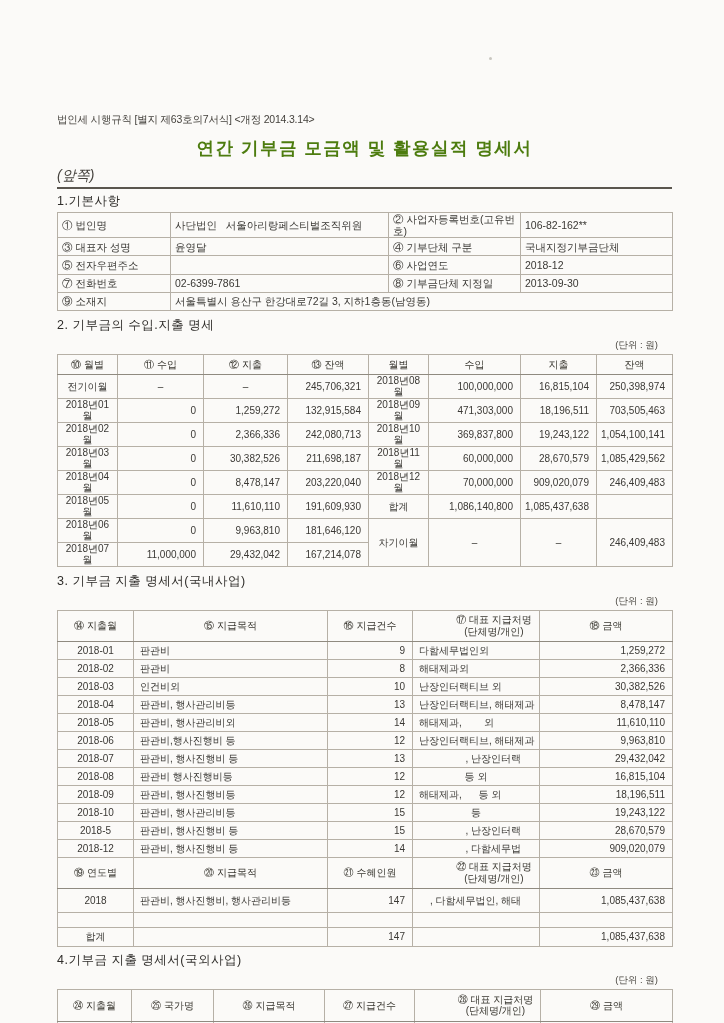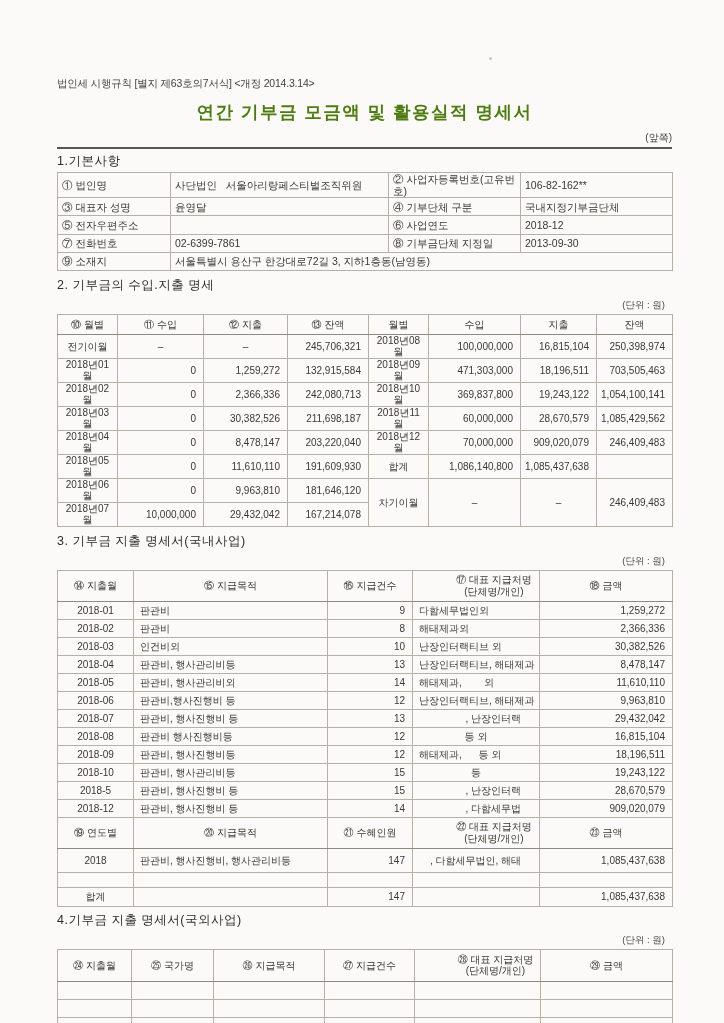--- a/index.html
+++ b/index.html
@@ -5,26 +5,26 @@
   html,body{margin:0;padding:0;}
   body{
     width:724px;height:1023px;
     background:#fbfaf8;
     font-family:"Liberation Sans",sans-serif;
     color:#3a3834;
     position:relative;
     overflow:hidden;
   }
   .page{position:absolute;left:57px;top:0;width:615px;}
-  .doc-note{padding-top:77px;font-size:10.5px;color:#45423d;letter-spacing:-0.2px;}
+  .doc-note{padding-top:113px;font-size:10.5px;color:#45423d;letter-spacing:-0.2px;}
   .title{font-size:17.5px;font-weight:bold;color:#4d7c0f;text-align:center;margin:9px 0 0 0;letter-spacing:1.5px;}
-  .front-label{text-align:right;font-size:10px;margin-top:7px;color:#45423d;}
+  .front-label{text-align:left;font-size:14px;margin-top:7px;color:#45423d;font-style:italic;}
   .top-rule{border-top:2px solid #5a564f;margin-top:2px;}
   .sec-heading{font-size:12.5px;color:#2f2d2a;margin-top:4px;letter-spacing:0.5px;}
-  .unit-label{text-align:right;font-size:9.5px;color:#4a4741;margin:5px 7px 2px 0;}
+  .unit-label{text-align:right;font-size:9.5px;color:#4a4741;margin:5px 14px 2px 0;}
 
   table{border-collapse:collapse;width:615px;table-layout:fixed;font-size:10px;color:#3a3834;}
   table{border-top:1.6px solid #6e6961;border-bottom:1.6px solid #6e6961;}
   td,th{border:1px solid #b6b0a6;padding:0 4px;height:16px;font-weight:normal;overflow:hidden;line-height:1.15;}
   th{color:#38362f;}
   .hdr th{border-bottom:1px solid #8f8a80;}
   .prewrap{white-space:pre-wrap;padding-left:40px;}
   .ctr{text-align:center;}
   .num{text-align:right;padding-right:7px;}
   .lft{text-align:left;padding-left:6px;}
@@ -193,21 +193,21 @@
       <td class="num">0</td>
       <td class="num">9,963,810</td>
       <td class="num">181,646,120</td>
       <td class="ctr" rowspan="2">차기이월</td>
       <td class="ctr" rowspan="2">–</td>
       <td class="ctr" rowspan="2">–</td>
       <td class="num" rowspan="2">246,409,483</td>
     </tr>
     <tr>
       <td class="ctr">2018년07월</td>
-      <td class="num">10,000,000</td>
+      <td class="num">11,000,000</td>
       <td class="num">29,432,042</td>
       <td class="num">167,214,078</td>
     </tr>
   </tbody>
     </table>
 
   <div class="sec-heading mt6">3. 기부금 지출 명세서(국내사업)</div>
   <div class="unit-label">(단위 : 원)</div>
   <table class="t-s3">
     <colgroup>

